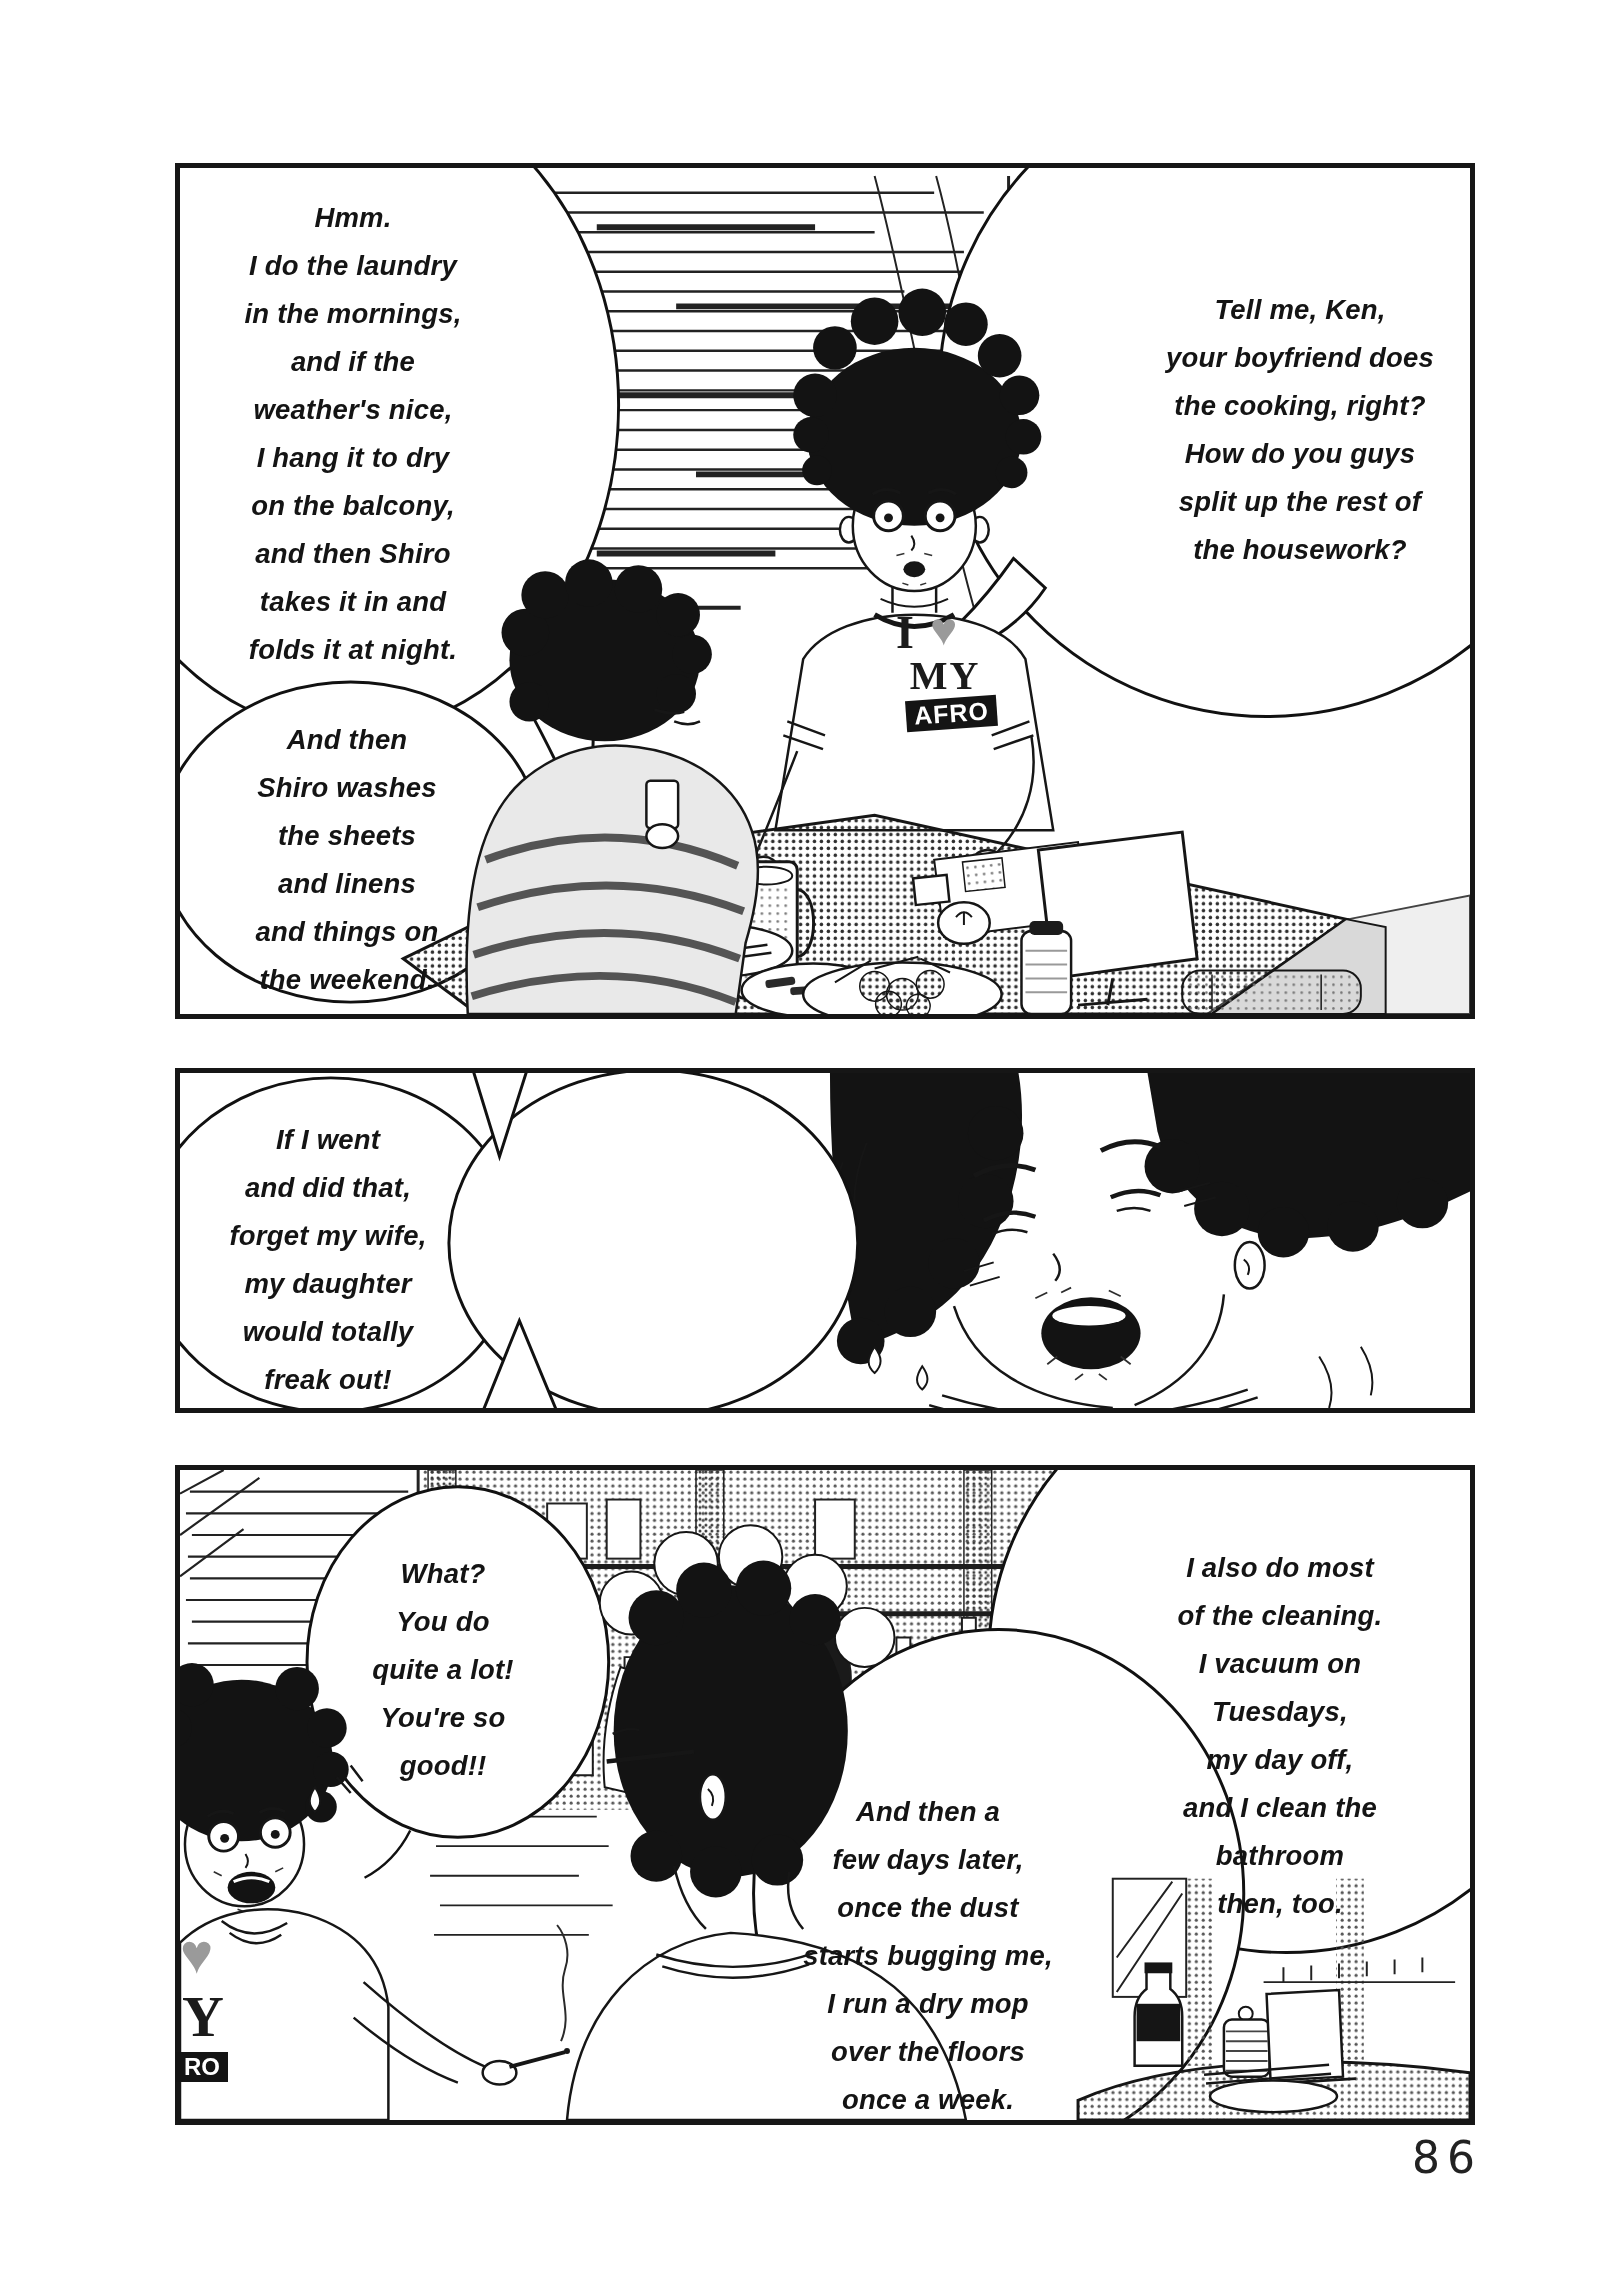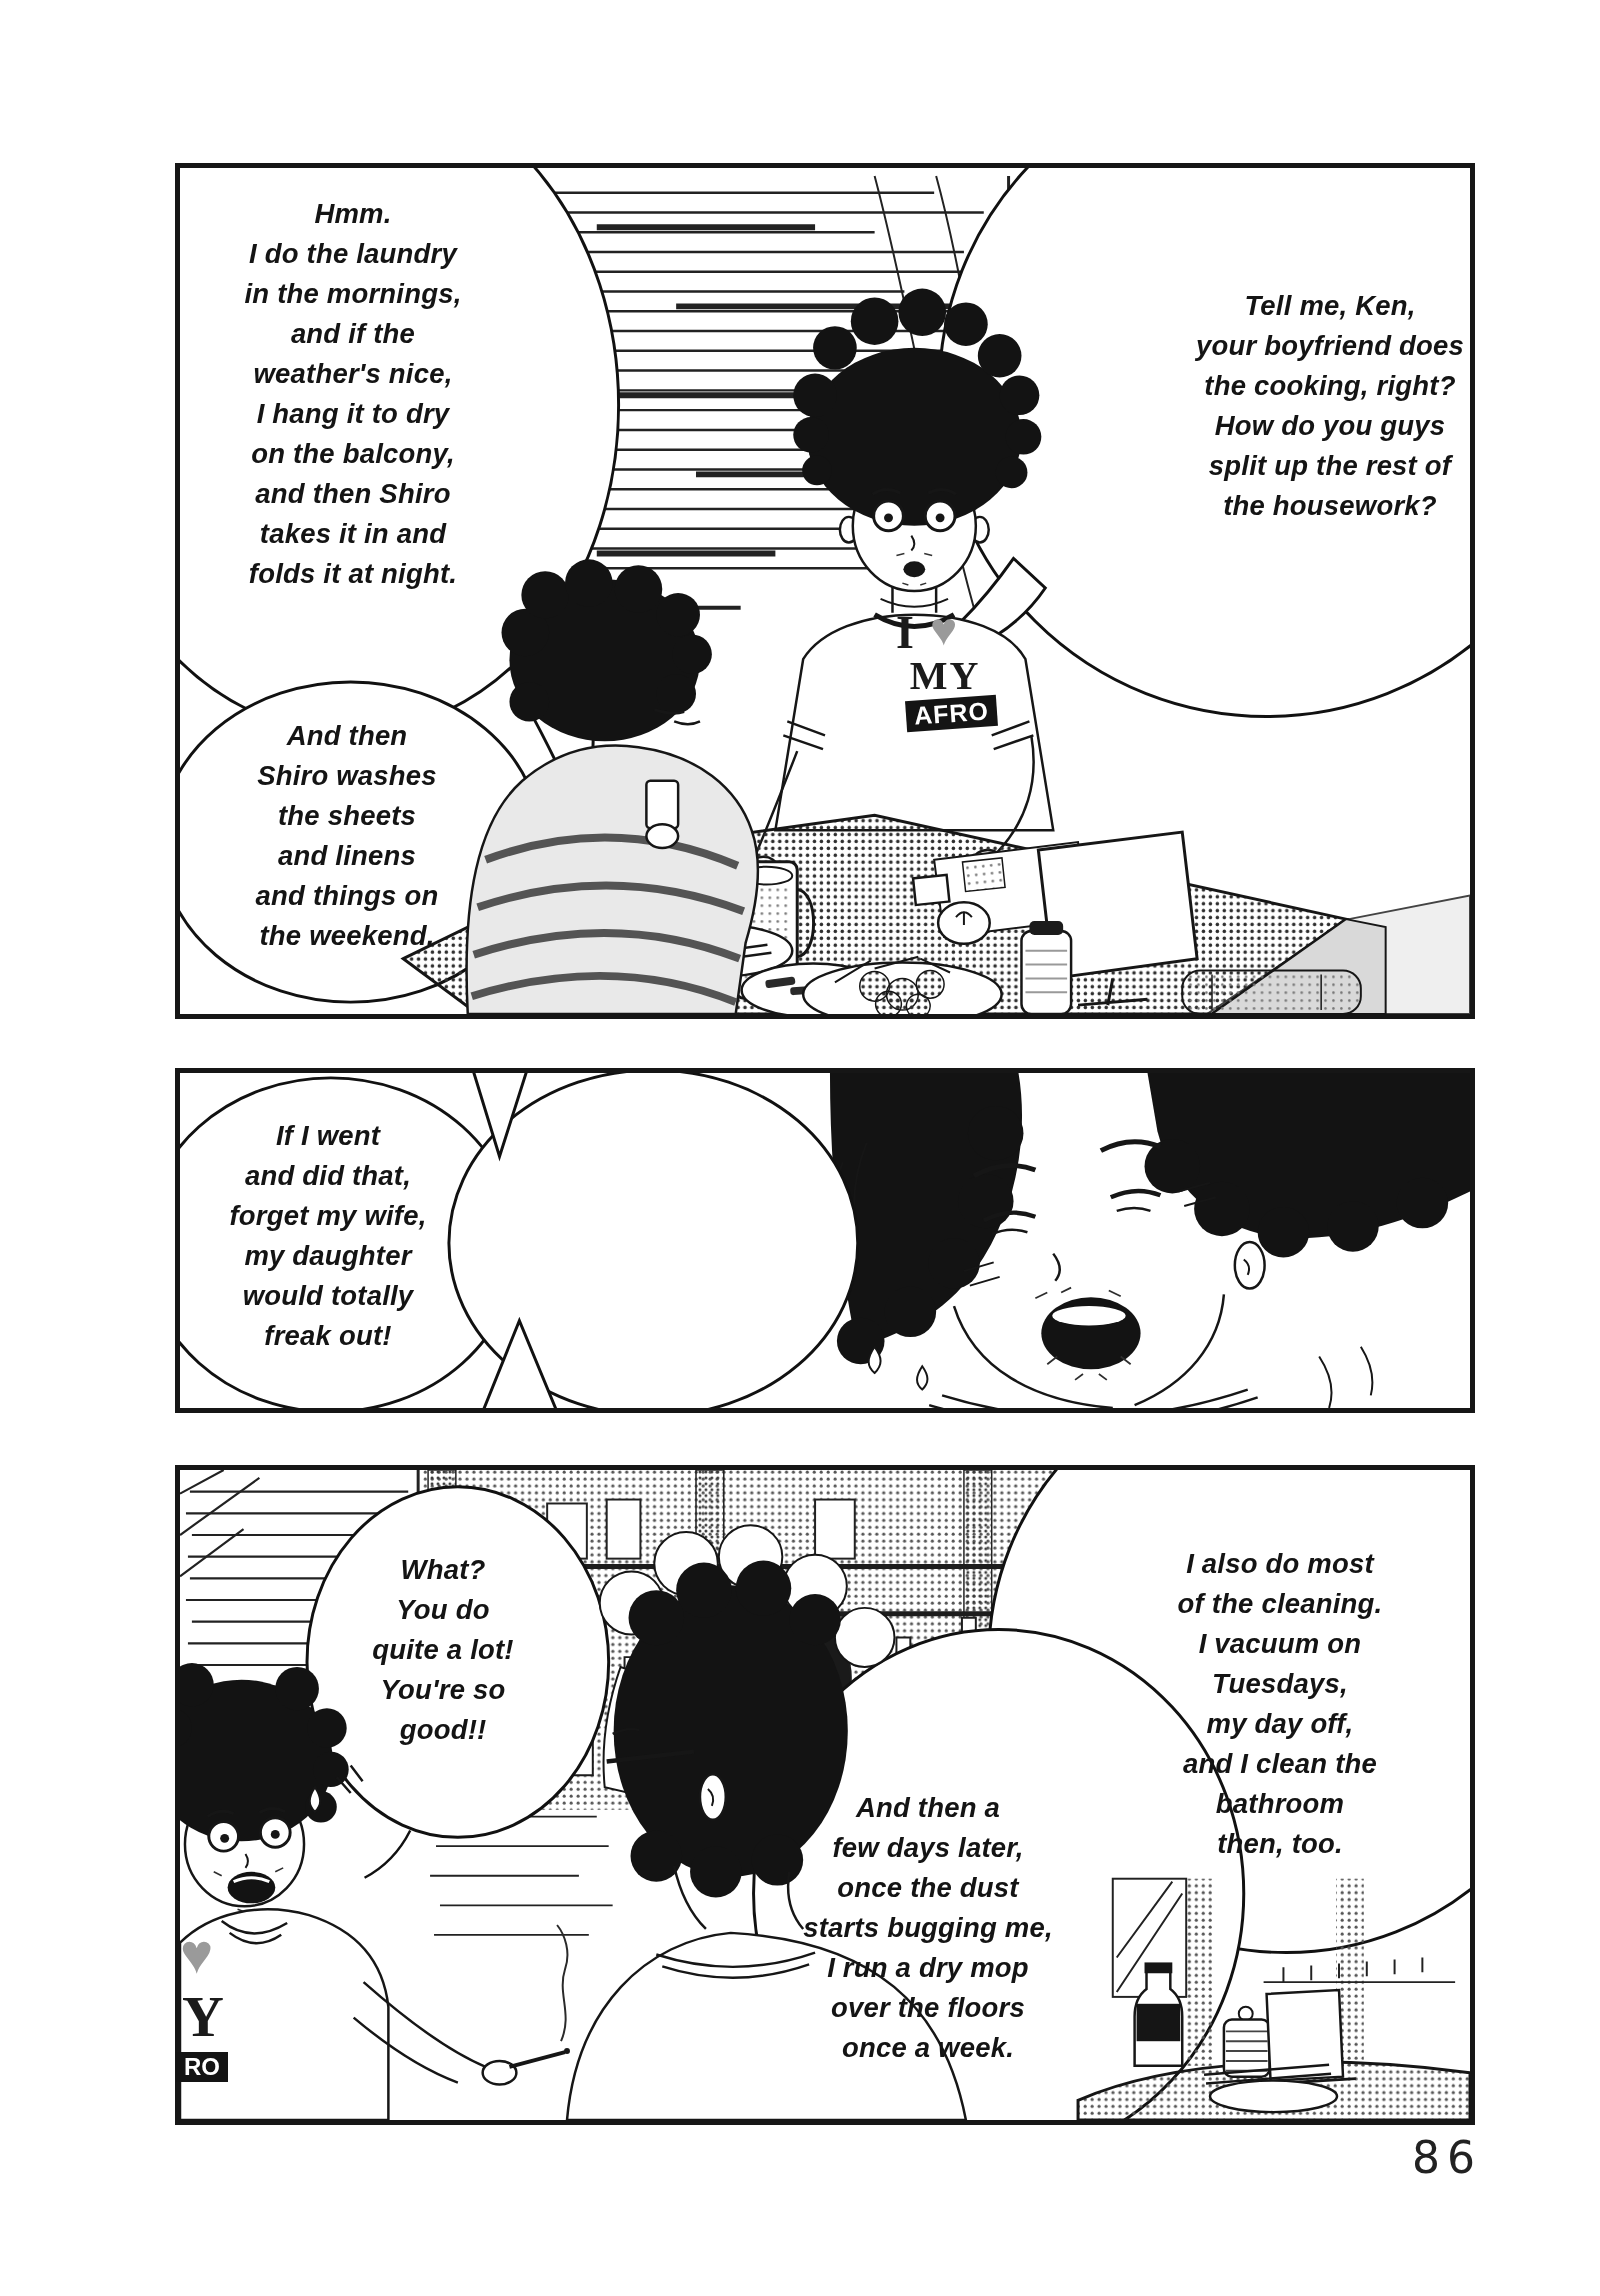--- a/index.html
+++ b/index.html
@@ -1,21 +1,21 @@
 <!DOCTYPE html>
 <html><head>
 <meta charset="utf-8">
 <style>
   html,body{margin:0;padding:0;background:#fff;}
   .page{position:relative;width:1600px;height:2296px;background:#ffffff;
         font-family:"Liberation Sans",sans-serif;overflow:hidden;}
   .panel{position:absolute;background:#fff;border:5px solid #161616;box-sizing:border-box;overflow:hidden;}
   .panel svg{position:absolute;left:0;top:0;width:100%;height:100%;display:block;}
   .bubble-text{position:absolute;white-space:pre-line;text-align:center;
-        font-style:italic;font-weight:bold;font-size:27.5px;line-height:40px;
+        font-style:italic;font-weight:bold;font-size:27.5px;line-height:48px;
         color:#141414;letter-spacing:.2px;}
   .shirt-serif{position:absolute;font-family:"Liberation Serif",serif;font-weight:bold;color:#1b1b1b;line-height:1;}
   .heart-glyph{position:absolute;color:#9a9a9a;line-height:1;}
   .afro-box{position:absolute;background:#141414;color:#ffffff;font-weight:bold;
         font-family:"Liberation Sans",sans-serif;line-height:1;padding:3px 8px;transform:rotate(-4deg);}
   .page-number{position:absolute;font-family:"DejaVu Sans",sans-serif;font-size:44px;
         letter-spacing:7px;color:#222;}
 </style>
 </head>
 <body>
@@ -367,21 +367,21 @@
 on the balcony,
 and then Shiro
 takes it in and
 folds it at night.</div>
   <div class="bubble-text" style="left:192px;top:716px;width:310px;">And then
 Shiro washes
 the sheets
 and linens
 and things on
 the weekend.</div>
-  <div class="bubble-text" style="left:1118px;top:286px;width:424px;text-align:center;">Tell me, Ken,
+  <div class="bubble-text" style="left:1088px;top:286px;width:424px;text-align:center;">Tell me, Ken,
 your boyfriend does
 the cooking, right?
 How do you guys
 split up the rest of
 the housework?</div>
   <div class="bubble-text" style="left:175px;top:1116px;width:306px;">If I went
 and did that,
 forget my wife,
 my daughter
 would totally

